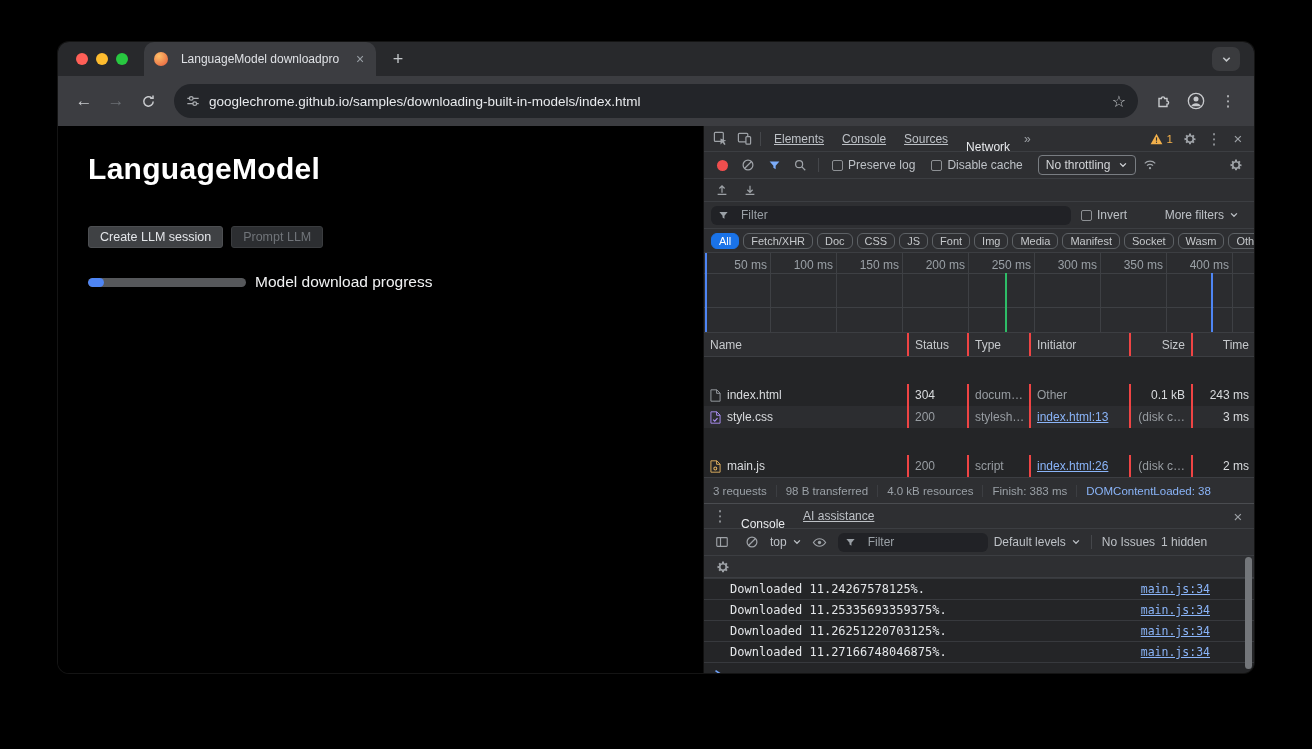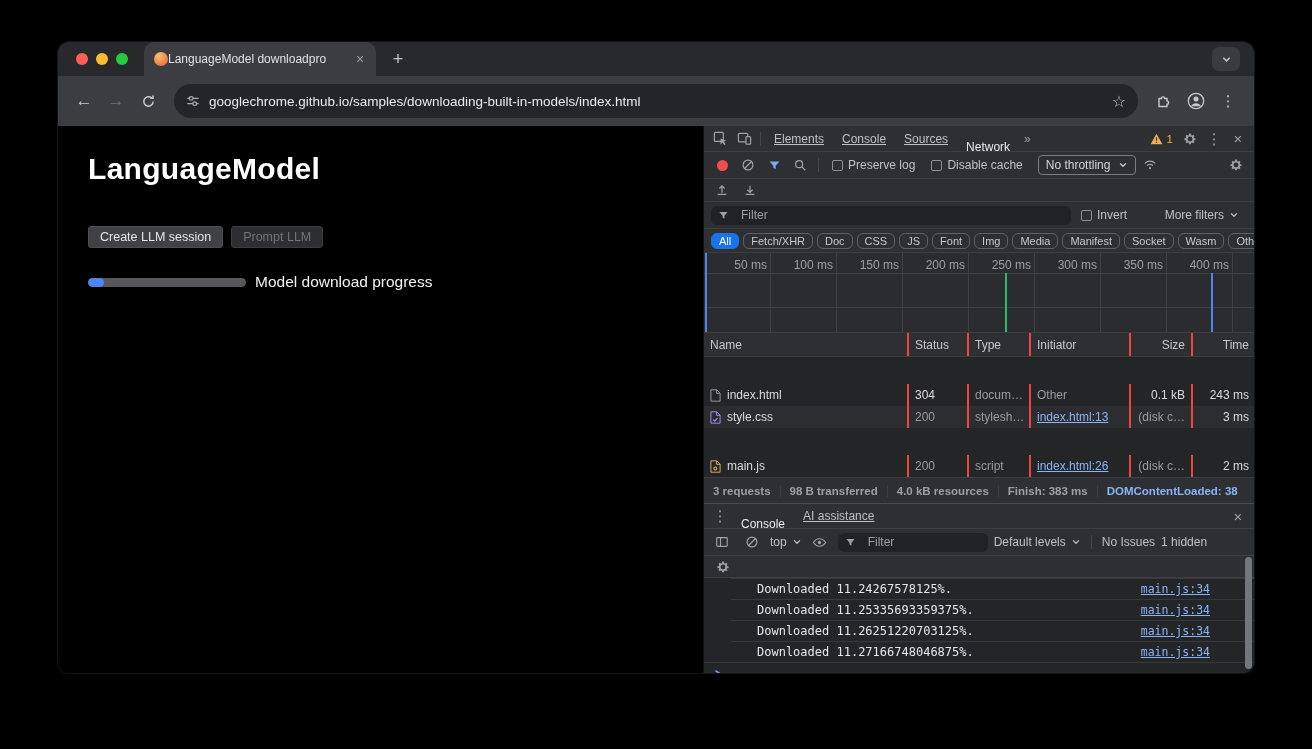--- a/index.html
+++ b/index.html
@@ -8,21 +8,21 @@
 
   .window { position:absolute; left:58px; top:42px; width:1196px; height:631px;
             background:#000; border-radius:11px; overflow:hidden;
             box-shadow:0 0 0 1px rgba(255,255,255,.08), 0 24px 60px rgba(0,0,0,.7); }
 
   
   .tabstrip { height:34px; background:#28292c; display:flex; align-items:center; padding-left:18px; }
   .lights { display:flex; gap:8px; margin-right:16px; }
   .light { width:12px; height:12px; border-radius:50%; }
   .tab { height:34px; width:232px; background:#3c3d41; border-radius:10px 10px 0 0;
-         display:flex; align-items:center; padding:0 8px 0 10px; }
+         display:flex; align-items:center; gap:7px; padding:0 8px 0 10px;text-align:center; }
   .favicon { width:14px; height:14px; border-radius:50%; flex:0 0 auto;
              background:radial-gradient(circle at 35% 30%, #ffc069, #e4593b); }
   .tab-title { flex:1; font-size:12px; color:#dfe1e5; white-space:nowrap; overflow:hidden; }
   .tab-close { color:#9aa0a6; font-size:14px; width:16px; height:16px; display:flex;
                align-items:center; justify-content:center; flex:0 0 auto; }
   .newtab { color:#c3c6c9; font-size:18px; width:28px; height:28px; display:flex;
             align-items:center; justify-content:center; margin-left:8px; }
   .strip-spacer { flex:1; }
   .tab-search { width:28px; height:24px; background:#3a3b3e; border-radius:7px; display:flex;
                 align-items:center; justify-content:center; color:#c3c6c9; margin-right:14px; }
@@ -114,33 +114,33 @@
   .rw.odd { background:#242527;margin-top:27px; }
   .rw.even { background:#2c2d30; }
   .right { justify-content:flex-end; }
   .dim { color:#989da2; }
   .lnk { color:#8ab4f8; text-decoration:underline; }
   .fic { margin-right:6px; display:flex; flex:0 0 auto; }
   .table-filler { height:21px; background:#242527; }
 
   .net-summary { height:26px; display:flex; align-items:center; background:#2e2f32;
                  border-top:1px solid #3c3e42; font-size:11.5px; color:#9aa0a6;
-                 white-space:nowrap; overflow:hidden; flex:0 0 auto;font-weight:bold; }
+                 white-space:nowrap; overflow:hidden; flex:0 0 auto; }
   .sum { padding:0 9px; border-right:1px solid #3c3e42; }
   .sum.last { border-right:0; color:#8ab4f8; }
 
   .drawer-bar { height:26px; border-top:1px solid #4a4c50; padding:0 4px; }
   .console-toolbar { height:27px; padding:0 6px; gap:6px; }
   .lab { color:#bdc1c6; white-space:nowrap; }
   .ddl { display:flex; align-items:center; gap:5px; color:#bdc1c6; white-space:nowrap; }
   .gear-row { height:22px; padding:0 7px; background:#2e2f32; border-bottom:1px solid #3c3e42;
               display:flex; align-items:center; flex:0 0 auto; }
 
   .console-msgs { background:#242527; font-family:"DejaVu Sans Mono", monospace; font-size:12px;
-                  color:#e4e6e9; flex:0 0 auto;padding-left:27px; }
+                  color:#e4e6e9; flex:0 0 auto; }
   .cmsg { height:21px; display:flex; align-items:center; border-top:1px solid #37393d;
           padding:0 44px 0 26px; }
   .cmsg .txt { flex:1; white-space:nowrap; overflow:hidden; }
   .cmsg .src { color:#8ab4f8; text-decoration:underline; font-size:11.5px; font-family:"DejaVu Sans Mono",monospace; }
   .prompt { height:22px; display:flex; align-items:center; padding-left:9px;
             border-top:1px solid #37393d; background:#242527; flex:0 0 auto; }
   .bottom-fill { flex:1; background:#242527; }
   .dt-scroll { position:absolute; right:2px; top:431px; width:7px; height:112px; border-radius:4px;
                background:#73767a; }
 </style>

